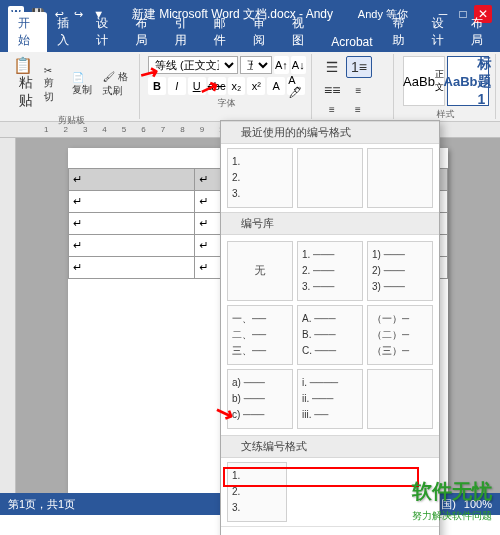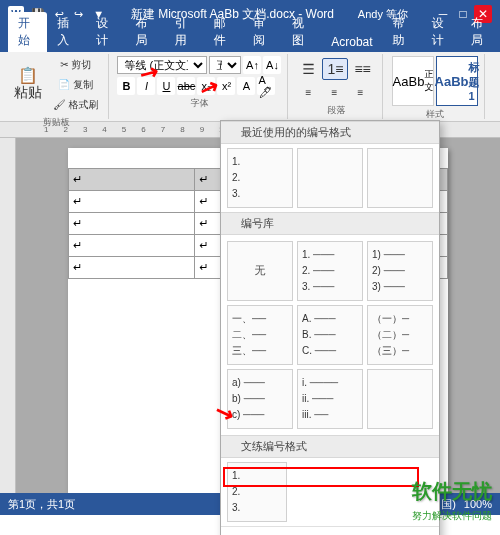--- a/index.html
+++ b/index.html
@@ -392,21 +392,21 @@
   <div class="title-bar-left">
     <div class="title-bar-icon">
       <span>W</span>
     </div>
     <span class="quick-toolbar-btn">💾</span>
     <span class="quick-toolbar-btn">↩</span>
     <span class="quick-toolbar-btn">↪</span>
     <span class="quick-toolbar-btn">▼</span>
   </div>
   <div class="title-bar-title">
-    <span>新建 Microsoft AaBb 文档.docx - Word</span>
+    <span>新建 Microsoft Word 文档.docx - Andy</span>
   </div>
   <div class="title-bar-controls">
     <span class="title-bar-user">Andy 等你</span>
     <div class="win-btn">─</div>
     <div class="win-btn">□</div>
     <div class="win-btn close">✕</div>
   </div>
 </div>
 
 <div class="ribbon-tabs">
@@ -425,21 +425,21 @@
 </div>
 
 <div class="ribbon-content">
 
   <div class="ribbon-group">
     <div class="ribbon-group-content">
       <div class="rb-btn">
         <span class="rb-btn-icon">📋</span>
         <span class="rb-btn-label">粘贴</span>
       </div>
-      <div style="display:flex;flex-direction:column;gap:2px;">
+      <div style="display:flex;flex-direction:row;gap:2px;">
         <div class="rb-btn" style="flex-direction:row;">✂ 剪切</div>
         <div class="rb-btn" style="flex-direction:row;">📄 复制</div>
         <div class="rb-btn" style="flex-direction:row;">🖌 格式刷</div>
       </div>
     </div>
     <div class="ribbon-group-label">剪贴板</div>
   </div>
 
   <div class="ribbon-group" style="min-width:170px;">
     <div style="display:flex;flex-direction:column;gap:3px;width:100%;">
@@ -475,21 +475,21 @@
       <div class="rb-btn">≡</div>
       <div class="rb-btn">≡</div>
       <div class="rb-btn">≡</div>
     </div>
     <div class="ribbon-group-label">段落</div>
   </div>
 
   <div class="ribbon-group" style="min-width:100px;">
     <div class="style-gallery">
       <div class="style-item" style="font-size:13px;">AaBb<br><span style="font-size:9px;">正文</span></div>
-      <div class="style-item active" style="font-size:13px;color:#2b579a;font-weight:bold;">AaBb<br><span style="font-size:11px;">标题 1</span></div>
+      <div class="style-item active" style="font-size:13px;color:#2b579a;font-weight:bold;">AaBb<br><span style="font-size:14px;">标题 1</span></div>
     </div>
     <div class="ribbon-group-label">样式</div>
   </div>
 </div>
 
 <div class="ruler">
   <div class="ruler-marks">
     <span>1</span>
     <span>2</span>
     <span>3</span>

